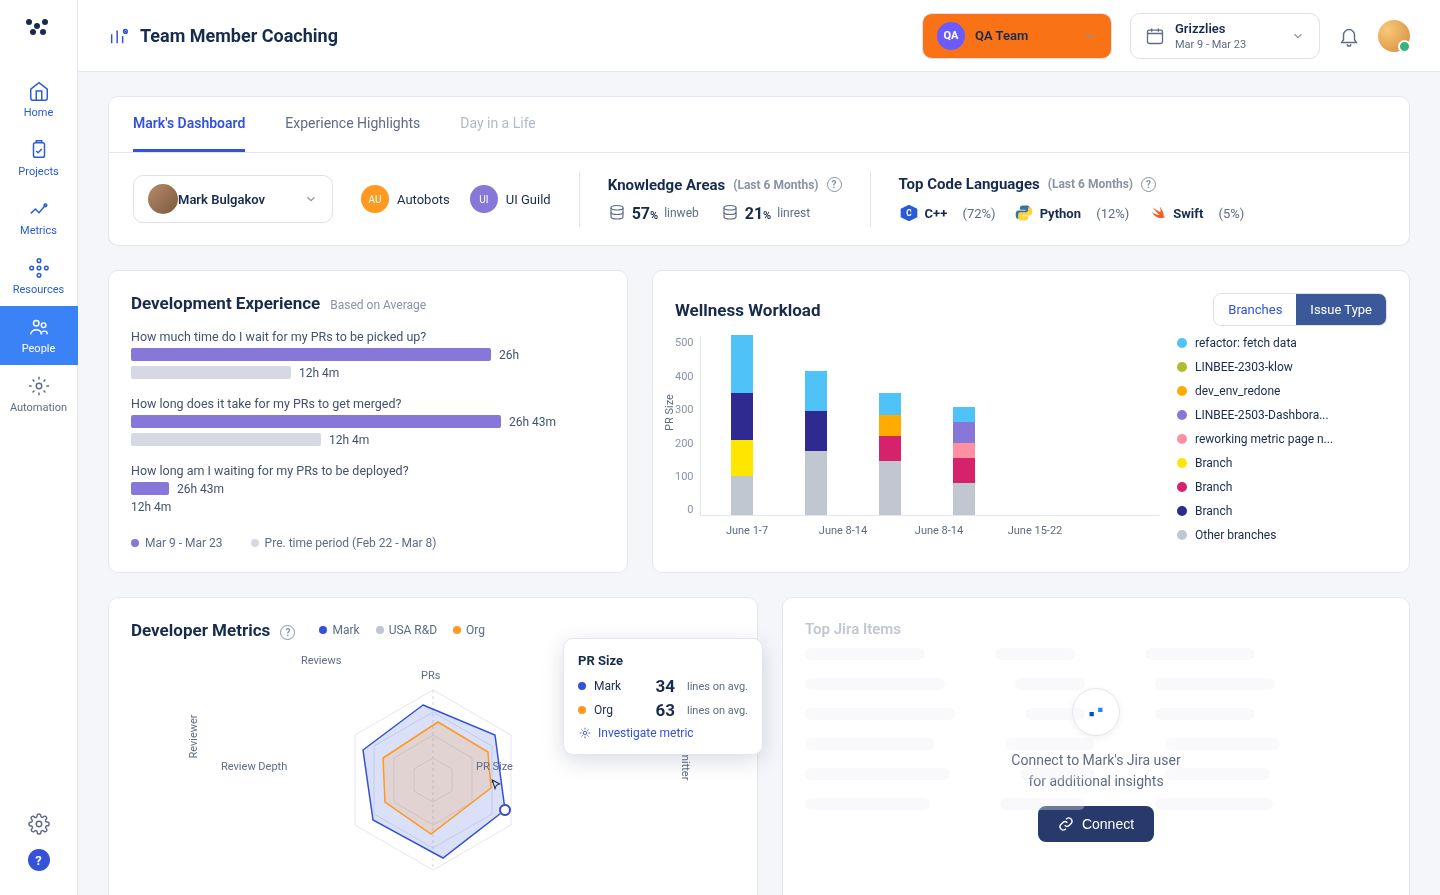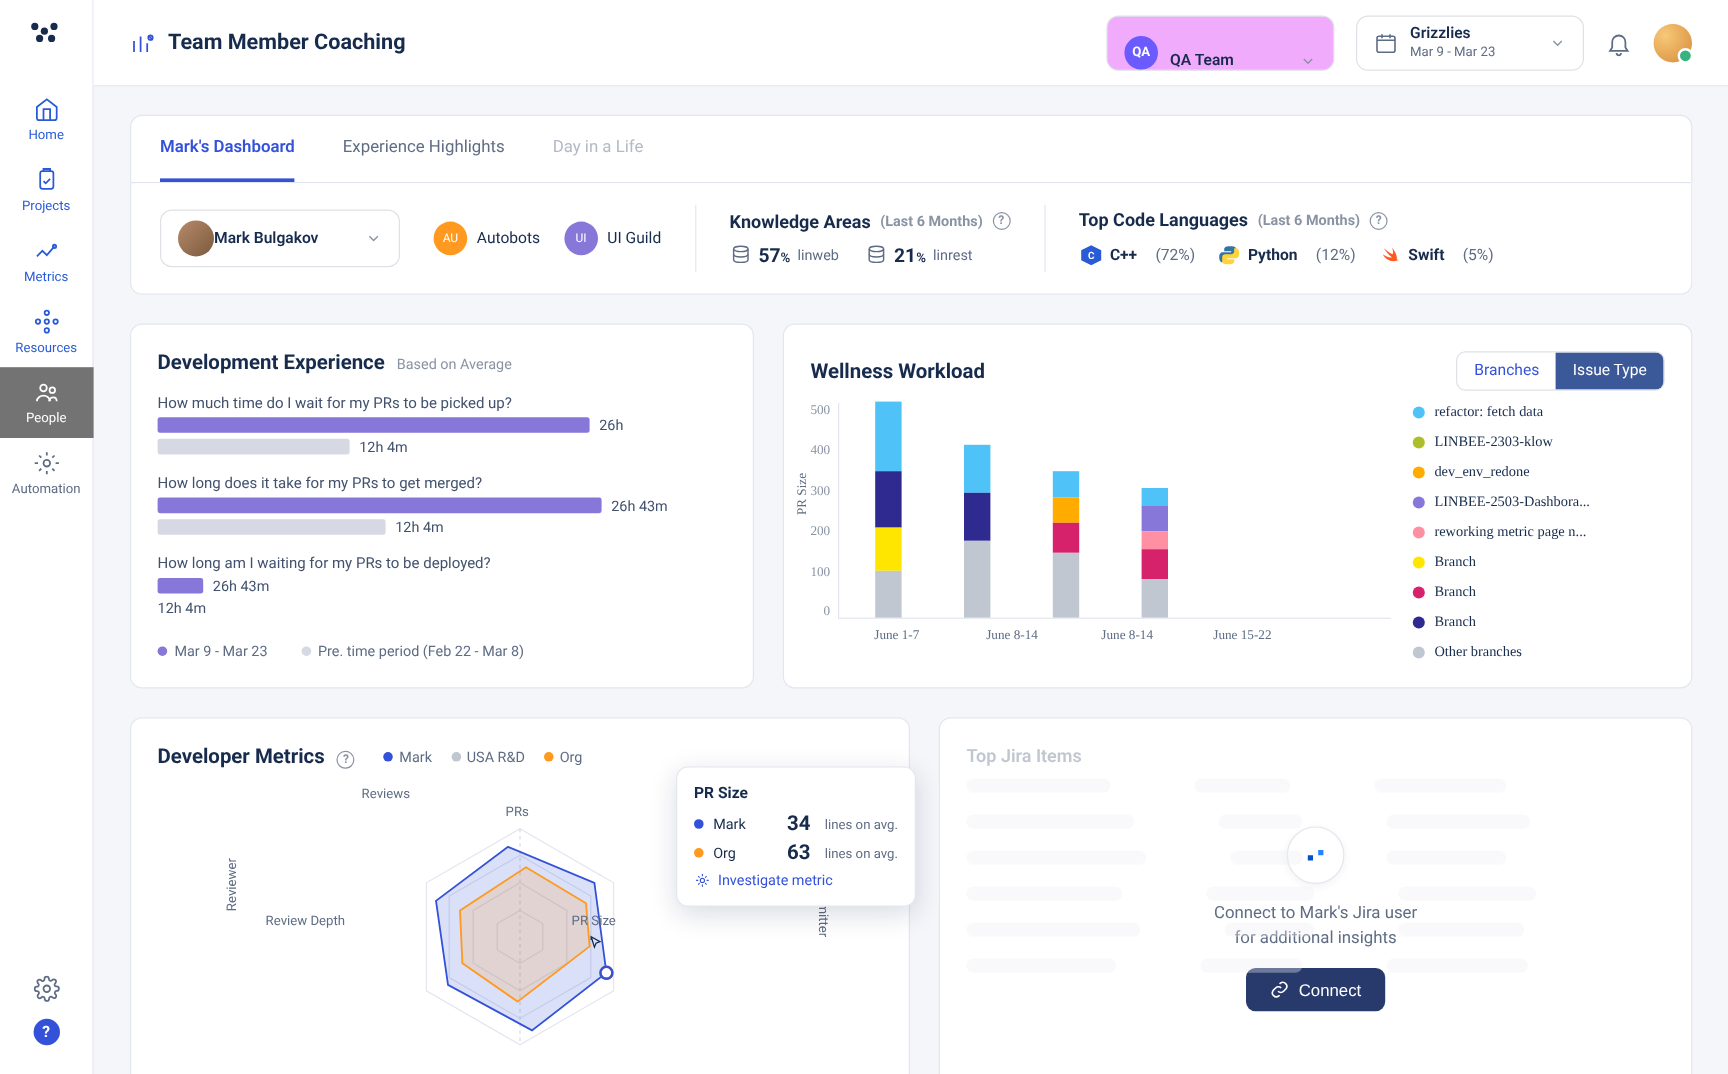--- a/index.html
+++ b/index.html
@@ -1,28 +1,28 @@
 <!DOCTYPE html>
 <html><head>
 <meta charset="utf-8">
 <style>
 * { box-sizing: border-box; margin: 0; padding: 0; }
 body { font-family: -apple-system, BlinkMacSystemFont, "Segoe UI", Roboto, Arial, sans-serif; background: #f5f6fa; color: #172b4d; font-size: 13px; width: 1440px; height: 895px; overflow: hidden; display: flex; }
 .sidebar { width: 78px; background: #fff; display: flex; flex-direction: column; align-items: center; padding-top: 18px; border-right: 1px solid #e4e6ef; }
 .logo { width: 28px; height: 20px; margin-bottom: 32px; }
 .side-item { width: 78px; display: flex; flex-direction: column; align-items: center; gap: 4px; padding: 10px 0; cursor: pointer; color: #2a5bd7; }
 .side-item.grey { color: #5e6c84; }
-.side-item.active { background: #737373; color: #fff; }
+.side-item.active { background: #3b82f6; color: #fff; }
 .side-item span { font-size: 11px; }
 .side-bottom { margin-top: auto; padding-bottom: 24px; display:flex; flex-direction:column; gap:14px; align-items:center;}
 .main { flex: 1; display: flex; flex-direction: column; }
 .topbar { height: 78px; background: #fff; display: flex; align-items: center; padding: 0 30px; gap: 18px; border-bottom: 1px solid #e4e6ef;}
 .title { display: flex; align-items: center; gap: 10px; font-size: 18px; font-weight: 700; }
 .spacer { flex: 1; }
-.select-pill { border: 1px solid #dfe1e6; border-radius: 10px; height: 46px; display: flex; align-items: flex-end; padding: 0 14px; gap: 10px; cursor: pointer; background:#f0abfc; min-width:190px;}
+.select-pill { border: 1px solid #dfe1e6; border-radius: 10px; height: 46px; display: flex; align-items: center; padding: 0 14px; gap: 10px; cursor: pointer; background:#f97316; min-width:190px;}
 .qa-badge { width: 28px; height: 28px; border-radius: 50%; background: #6b5bff; color: #fff; font-size: 11px; font-weight:700; display: flex; align-items: center; justify-content: center; }
 .date-pill { border:1px solid #dfe1e6; border-radius:10px; height:46px; display:flex; align-items:center; gap:10px; padding:0 14px; cursor:pointer; min-width:190px;}
 .date-pill .col small { font-size:11px; color:#5e6c84;}
 .bell { width:22px; height:22px; color:#5e6c84;}
 .avatar { width:32px; height:32px; border-radius:50%; background: radial-gradient(circle at 30% 30%, #f7c978, #d68a3a); position:relative;}
 .avatar::after { content:""; position:absolute; right:-1px; bottom:-1px; width:9px; height:9px; border-radius:50%; background:#36b37e; border:2px solid #fff;}
 .content { padding: 0 30px 24px; overflow:auto;}
 .tabs { background:#fff; border:1px solid #e4e6ef; border-radius:10px 10px 0 0; display:flex; gap:40px; padding:0 24px; margin-top:24px;}
 .tab { padding:18px 0; color:#5e6c84; font-size:14px; cursor:pointer; border-bottom:3px solid transparent;}
 .tab.active { color:#3452d9; border-bottom-color:#3452d9; font-weight:600;}
@@ -57,21 +57,21 @@
 .bar.grey { background:#d6d9e4;}
 .val { font-size:12px; color:#42526e;}
 .legend { display:flex; gap:28px; margin-top:22px; font-size:12px; color:#5e6c84;}
 .legend .dot { width:8px; height:8px; border-radius:50%; display:inline-block; margin-right:6px;}
 .wellness { flex:1;}
 .well-head { display:flex; justify-content:space-between; align-items:center;}
 .seg { border:1px solid #dfe1e6; border-radius:8px; overflow:hidden; display:flex;}
 .seg div { padding:8px 14px; font-size:13px; cursor:pointer;text-align:right;}
 .seg .on { background:#3b5998; color:#fff;}
 .seg .off { color:#3452d9;}
-.well-body { display:flex; gap:18px; margin-top:10px;font-family:Liberation Serif, serif;}
+.well-body { display:flex; gap:18px; margin-top:10px;}
 .chart-area { flex:1; display:flex;}
 .y-axis { display:flex; flex-direction:column; justify-content:space-between; height:180px; align-items:flex-end; padding-right:6px; font-size:11px; color:#8993a4; position:relative;}
 .y-label { position:absolute; left:-24px; top:50%; transform:rotate(-90deg) translateX(20px); font-size:11px; color:#5e6c84; transform-origin:center; white-space:nowrap;}
 .bars-wrap { flex:1; display:flex; gap:52px; align-items:flex-end; height:180px; border-left:1px solid #e4e6ef; border-bottom:1px solid #e4e6ef; padding:0 30px;}
 .stack { width:22px; display:flex; flex-direction:column-reverse; position:relative;}
 .stack .seg-part { width:100%;}
 .x-labels { display:flex; gap:40px; padding-left:44px; margin-top:8px; font-size:11px; color:#5e6c84;}
 .x-labels span { width:56px; text-align:center;}
 .well-legend { width:210px; display:flex; flex-direction:column; gap:10px; font-size:12px;}
 .well-legend .item { display:flex; align-items:center; gap:8px;}

